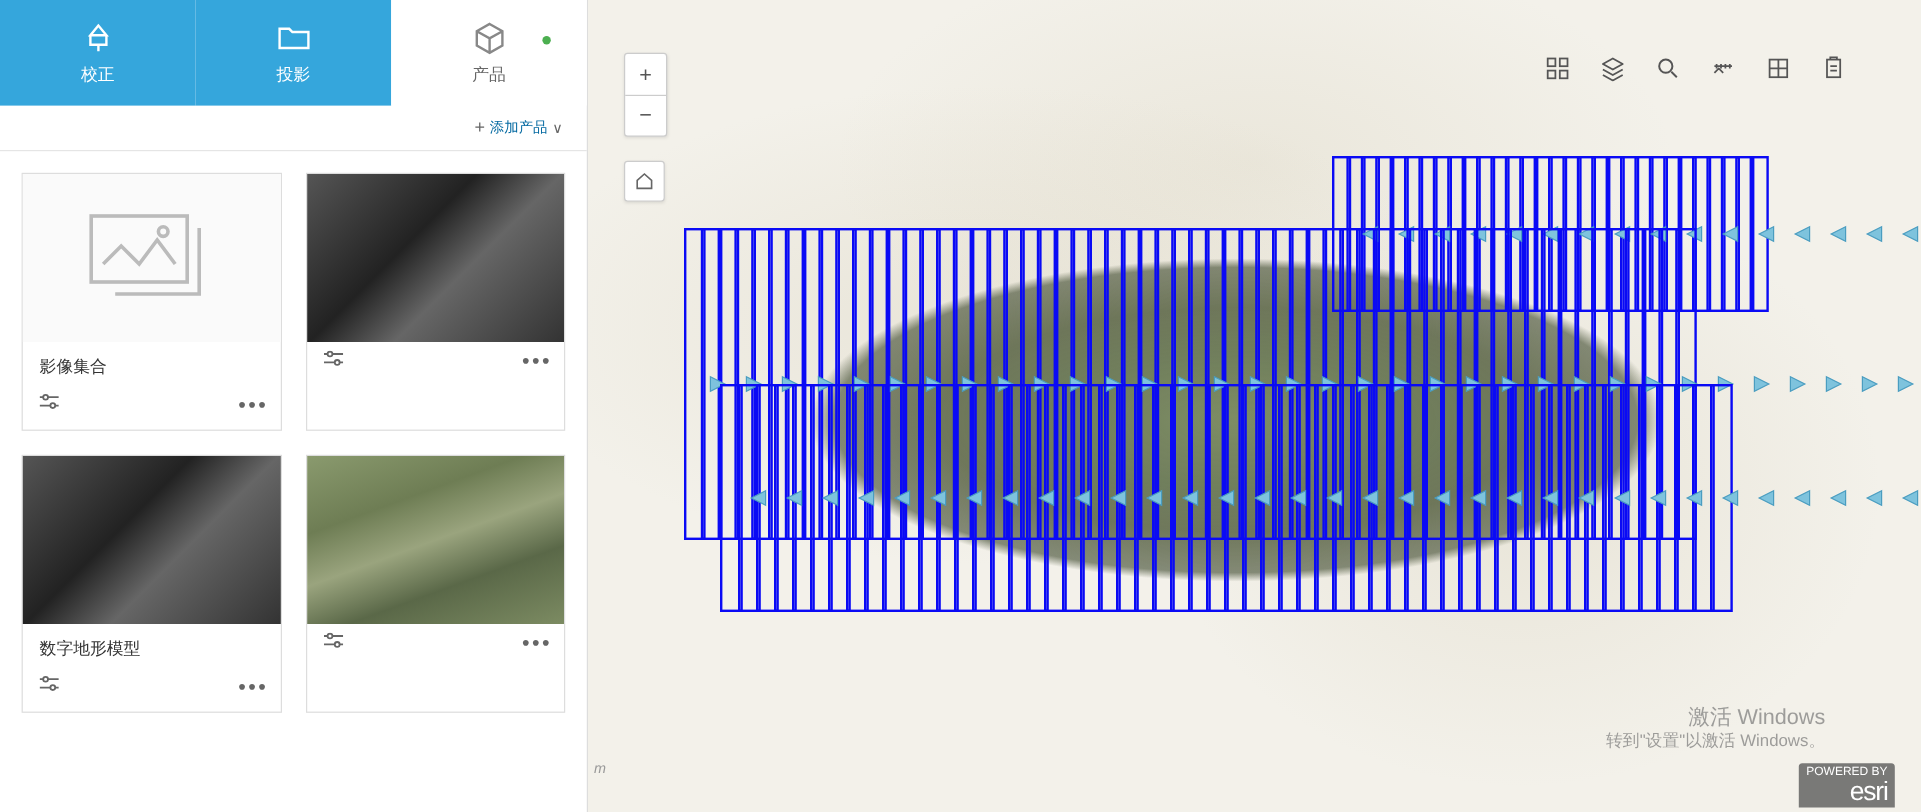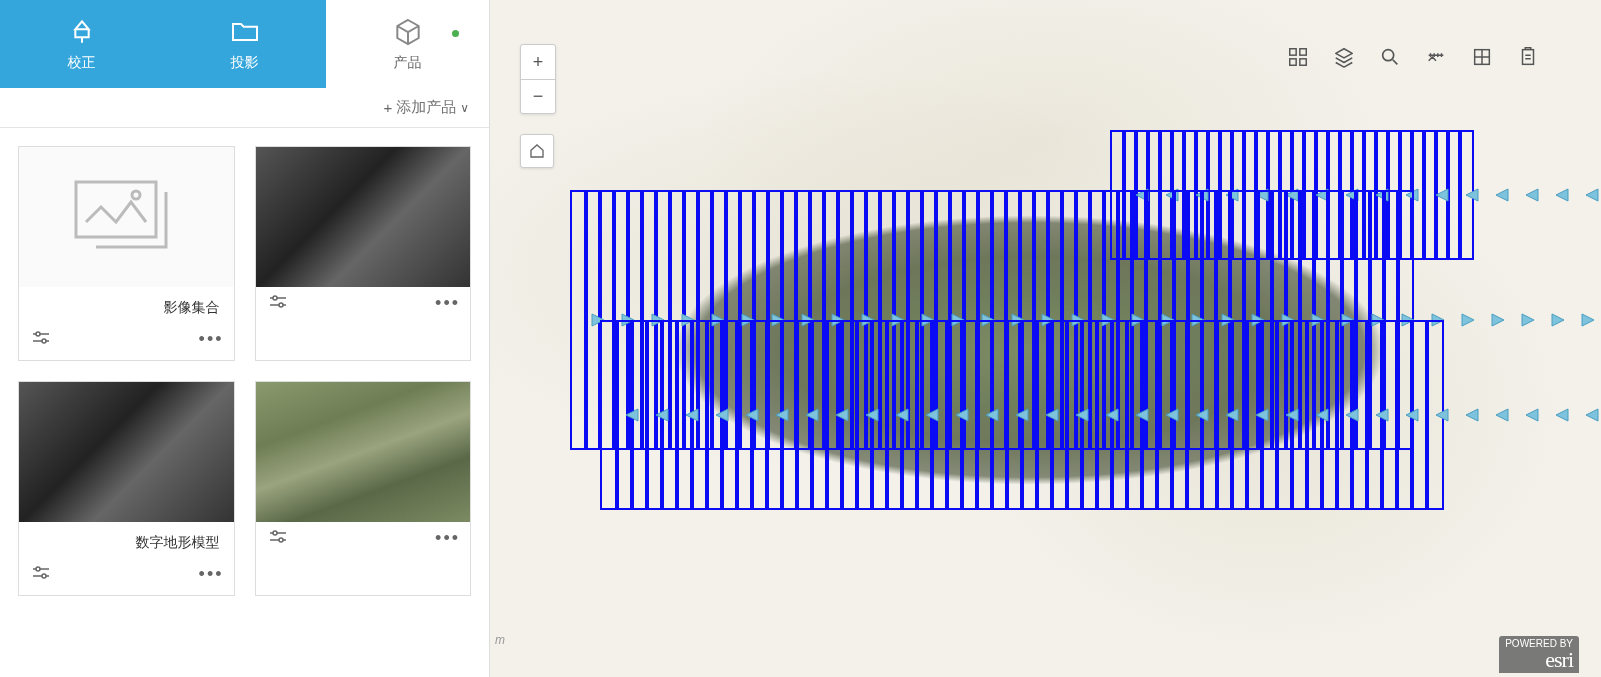--- a/index.html
+++ b/index.html
@@ -27,29 +27,29 @@
     .tab .dot {
       position: absolute; top: 30px; right: 30px; width: 7px; height: 7px;
       border-radius: 50%; background: #4caf50;
     }
     .tab svg { width: 32px; height: 32px; }
     .add-row {
       display: flex; justify-content: flex-end; align-items: center;
       padding: 10px 20px 10px; border-bottom: 1px solid #e5e5e5; gap: 4px;
     }
     .add-row .plus { color: #666; font-size: 15px; }
-    .add-link { color: #737373; cursor: pointer; font-size: 15px; }
+    .add-link { color: #0369a1; cursor: pointer; font-size: 12px; }
     .add-chevron { color: #666; font-size: 12px; }
     .cards {
       padding: 18px; display: grid; grid-template-columns: 1fr 1fr;
       gap: 20px; overflow-y: auto;
     }
     .card {
       border: 1px solid #ddd; background: #fff; cursor: pointer;
-      display: flex; flex-direction: column; text-align: right;
+      display: flex; flex-direction: column;
     }
     .thumb {
       height: 140px; background: #fafafa; display: flex;
       align-items: center; justify-content: center; position: relative; overflow: hidden;
     }
     .thumb.dark { background: linear-gradient(135deg, #555 0%, #222 40%, #666 60%, #333 100%); }
     .thumb.ortho { background: linear-gradient(160deg, #8a9a6e 0%, #6e7d54 30%, #9aa47e 50%, #5a6848 70%, #7c8b62 100%); }
     .thumb svg { color: #bbb; }
     .card-title {
       padding: 12px 14px 6px; font-size: 14px; color: #333;
@@ -137,21 +137,21 @@
     }
     .watermark .l2 { font-size: 14px; }
     .attrib {
       position: absolute; bottom: 12px; right: 150px; font-size: 12px; color: #777;
     }
     .esri {
       position: absolute; bottom: 4px; right: 22px; background: rgba(80,80,80,0.75);
       color: #fff; font-size: 10px; padding: 3px 6px 2px; border-radius: 3px 3px 0 0;
       text-align: right; line-height: 1;
     }
-    .esri b { font-size: 22px; font-weight: 400; display: block; letter-spacing: -1px; font-family: Liberation Serif, serif; }
+    .esri b { font-size: 22px; font-weight: 400; display: block; letter-spacing: -1px; }
     .unitm { position: absolute; left: 5px; bottom: 30px; color: #999; font-style: italic; font-size: 12px; }
   </style>
 </head>
 <body>
 
 <div class="container">
   <div class="sidebar">
     <div class="tabs">
       <div class="tab active">
         <svg viewBox="0 0 24 24" fill="none" stroke="white" stroke-width="1.5">
@@ -693,19 +693,23 @@
           </svg>
         </div>
       <div class="tbtn">
           <svg width="22" height="22" viewBox="0 0 24 24" fill="none" stroke="#555" stroke-width="1.6">
             <rect x="6" y="4" width="12" height="16"></rect>
             <path d="M9 4V2h6v2M9 10h6M9 14h6"></path>
           </svg>
         </div>
     </div>
 
+    <div class="watermark">
+      <div>激活 Windows</div>
+      <div class="l2">转到"设置"以激活 Windows。</div>
+    </div>
     <div class="esri">
       <span>POWERED BY</span>
       <b>esri</b>
     </div>
     <div class="unitm">m</div>
   </div>
 </div>
 
 </body></html>

